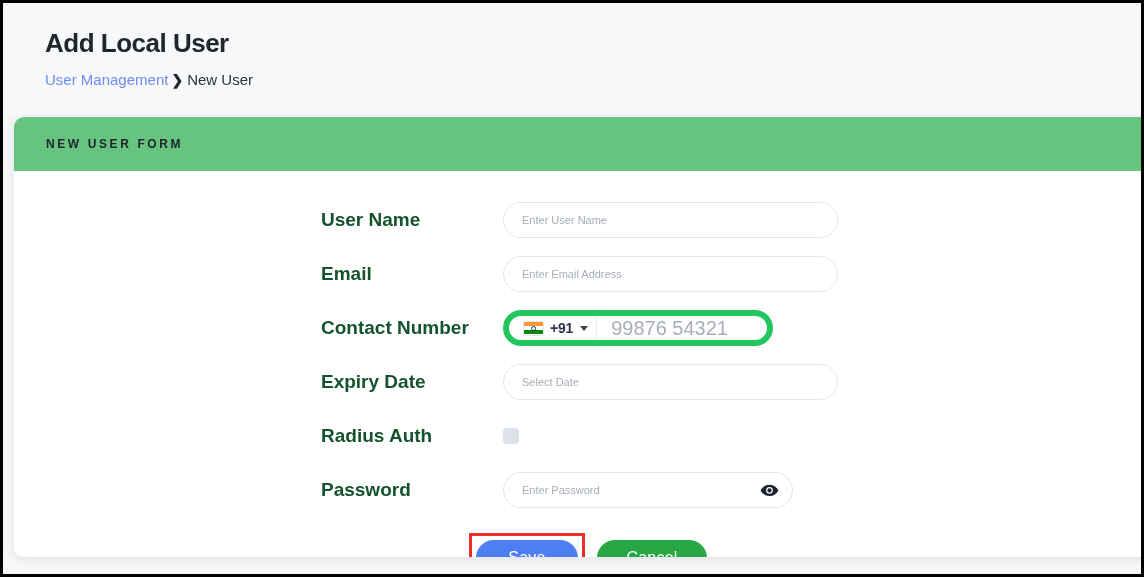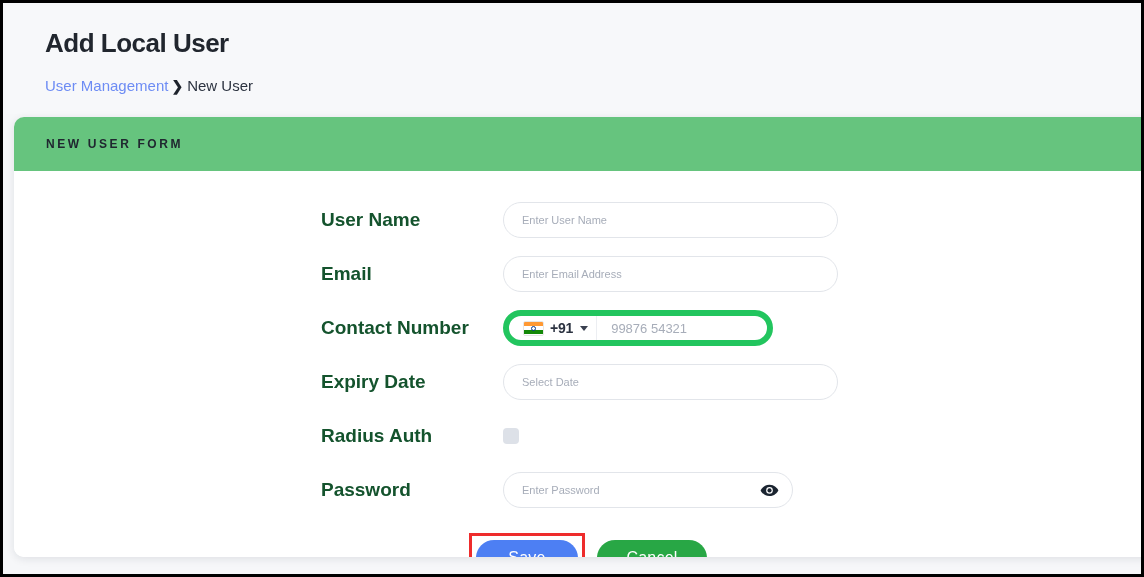--- a/index.html
+++ b/index.html
@@ -33,21 +33,21 @@
     font-weight: bold;
     color: #21262e;
     letter-spacing: -0.5px;
     line-height: 46px;
     margin: 0;
     white-space: nowrap;
   }
   .breadcrumb {
     margin-top: 6px;
     font-size: 15px;
-    line-height: 28px;
+    line-height: 16px;
     color: #2c3340;
     white-space: nowrap;
   }
   .crumb-link {
     color: #6d8cf4;
     text-decoration: none;
   }
   .crumb-sep {
     display: inline-block;
     color: #1d222b;
@@ -170,21 +170,21 @@
     border-right: 4px solid transparent;
     border-top: 5px solid #3a4150;
     margin-left: 1px;
   }
   .phone-input {
     flex: 1;
     height: 100%;
     border: none;
     outline: none;
     background: transparent;
-    font-size: 13px;
+    font-size: 20px;
     font-family: "Liberation Sans", sans-serif;
     color: #14532d;
     padding: 0 14px;
   }
   .phone-input::placeholder { color: #a7adb9; }
 
   
   .checkbox {
     width: 16px; height: 16px;
     border-radius: 4px;

